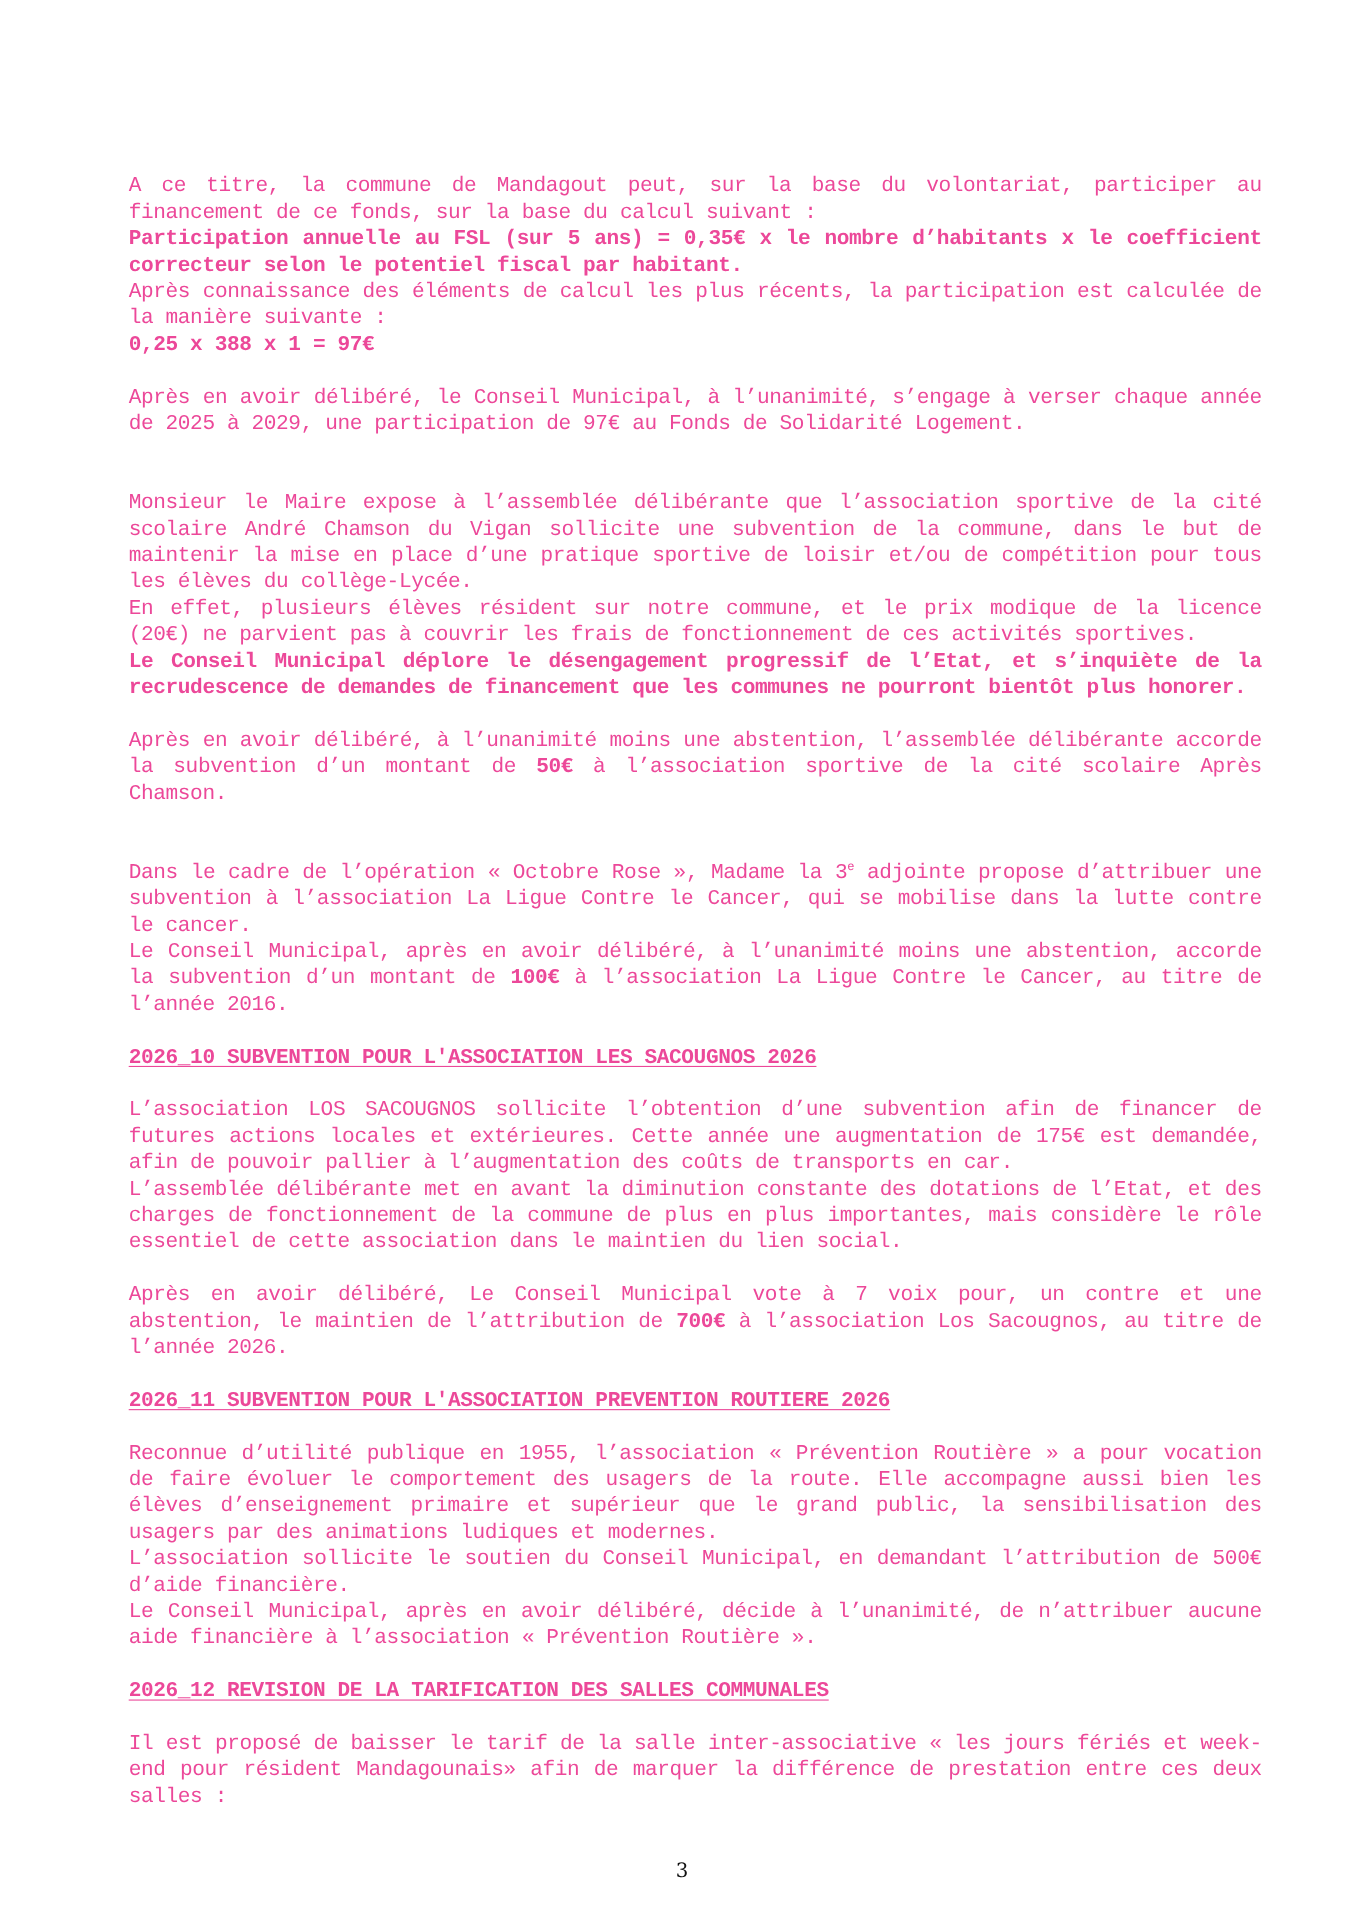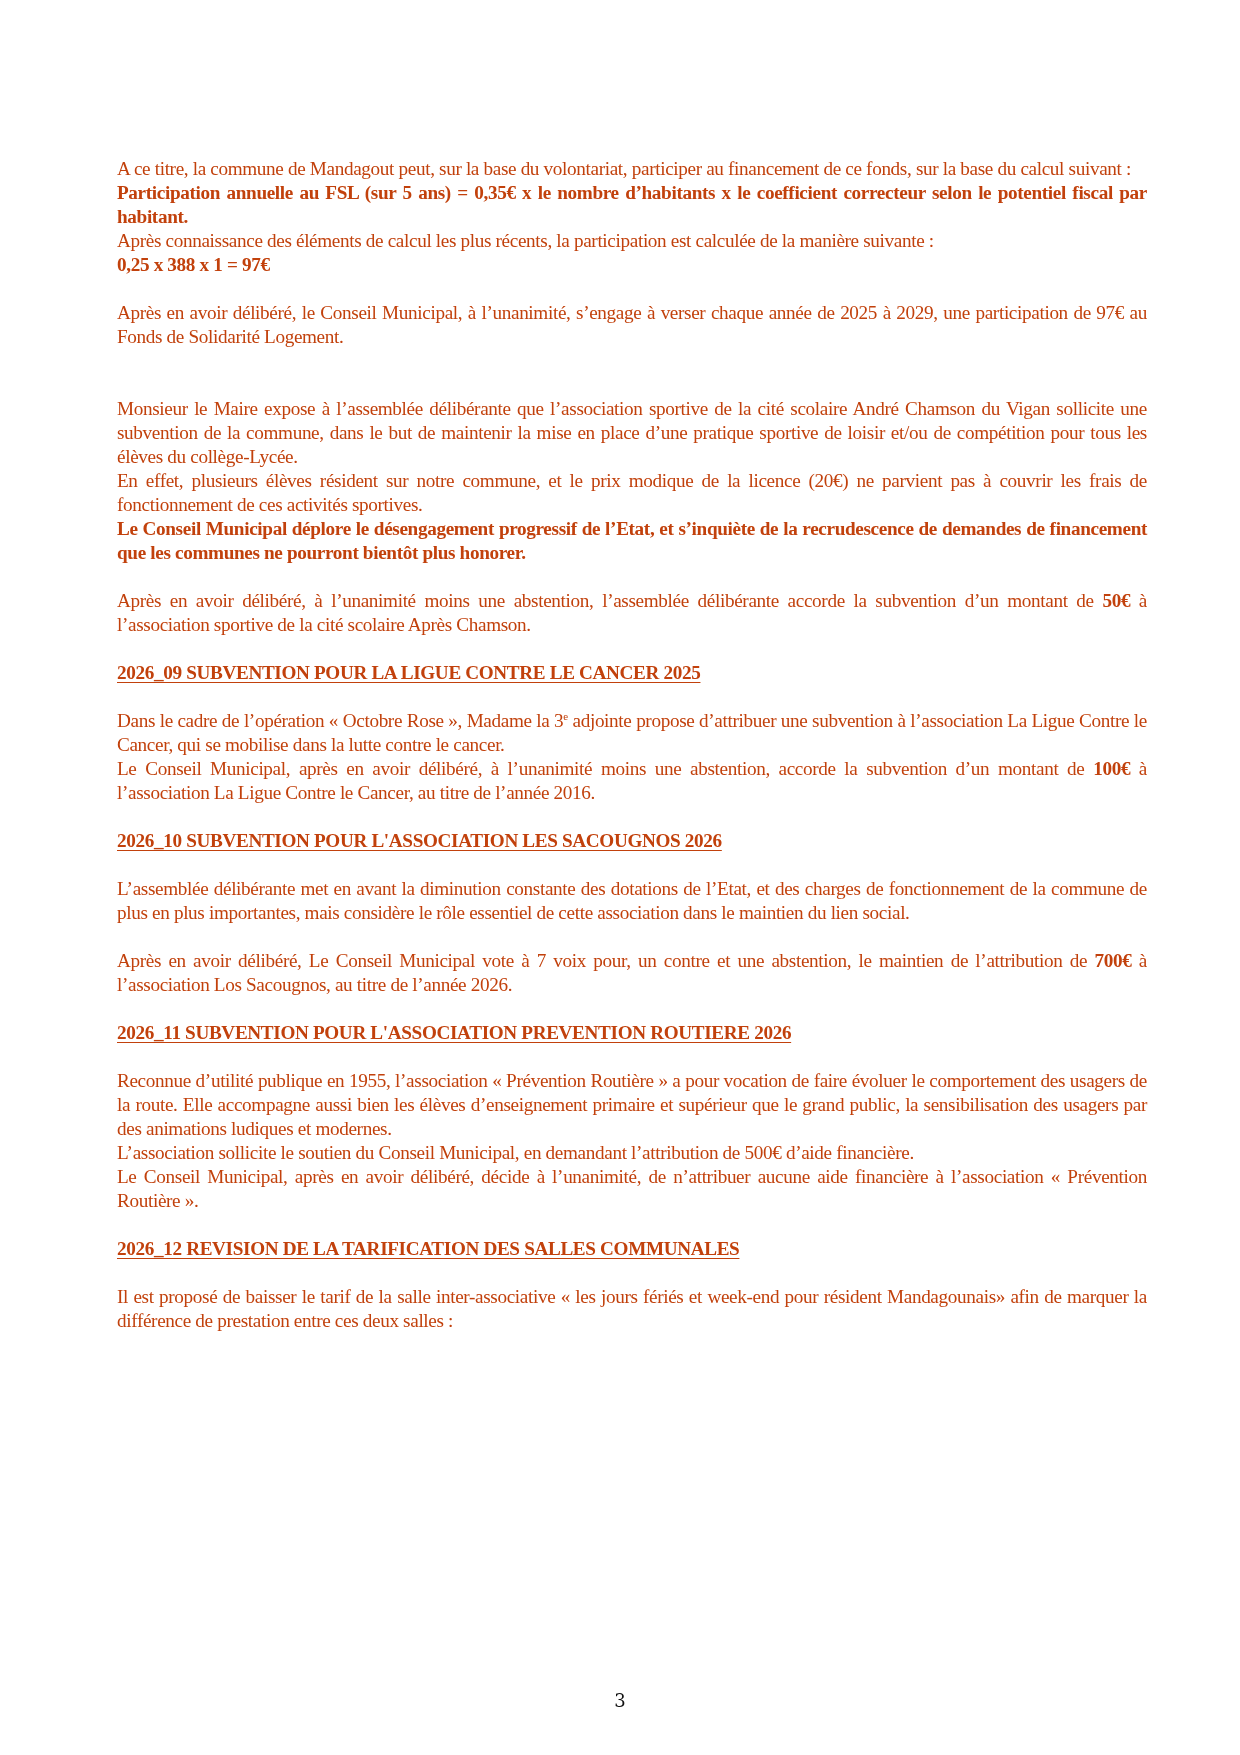--- a/index.html
+++ b/index.html
@@ -2,24 +2,24 @@
 <html><head>
 <meta charset="utf-8">
 <style>
   html, body { margin: 0; padding: 0; background: #ffffff; }
   body { width: 1240px; height: 1755px; position: relative; overflow: hidden; }
   .page {
     position: absolute;
     left: 117px;
     top: 157px;
     width: 1030px;
-    font-family: Liberation Serif, serif;
+    font-family: Liberation Mono, monospace;
     font-size: 19.2px;
     line-height: 24px;
-    color: #c2410c;
+    color: #ec4899;
     letter-spacing: -0.35px;
   }
   .page p { margin: 0; text-align: justify; }
   .bold { font-weight: bold; }
   .center { text-align: left; }
   .gap { height: 24px; }
   .heading {
     font-weight: bold;
     text-decoration: underline;
     text-underline-offset: 3px;
@@ -51,28 +51,28 @@
   <div class="gap"></div>
 
   <div class="gap"></div>
   <p>Monsieur le Maire expose à l’assemblée délibérante que l’association sportive de la cité scolaire André Chamson du Vigan sollicite une subvention de la commune, dans le but de maintenir la mise en place d’une pratique sportive de loisir et/ou de compétition pour tous les élèves du collège-Lycée.</p>
   <p>En effet, plusieurs élèves résident sur notre commune, et le prix modique de la licence (20€) ne parvient pas à couvrir les frais de fonctionnement de ces activités sportives.</p>
   <p class="bold">Le Conseil Municipal déplore le désengagement progressif de l’Etat, et s’inquiète de la recrudescence de demandes de financement que les communes ne pourront bientôt plus honorer.</p>
   <div class="gap"></div>
   <p><span>Après en avoir délibéré, à l’unanimité moins une abstention, l’assemblée délibérante accorde la subvention d’un montant de </span><span class="amt">50€</span><span> à l’association sportive de la cité scolaire Après Chamson.</span></p>
   <div class="gap"></div>
 
-  <p class="heading">2026_09 SUBVENTION POUR LA LIGUE CONTRE LE CANCER 2025</p>
   <div class="gap"></div>
   <p><span>Dans le cadre de l’opération « Octobre Rose », Madame la 3</span><sup>e</sup><span> adjointe propose d’attribuer une subvention à l’association La Ligue Contre le Cancer, qui se mobilise dans la lutte contre le cancer.</span></p>
   <p><span>Le Conseil Municipal, après en avoir délibéré, à l’unanimité moins une abstention, accorde la subvention d’un montant de </span><span class="amt">100€</span><span> à l’association La Ligue Contre le Cancer, au titre de l’année 2016.</span></p>
   <div class="gap"></div>
 
   <p class="heading">2026_10 SUBVENTION POUR L'ASSOCIATION LES SACOUGNOS 2026</p>
   <div class="gap"></div>
+  <p>L’association LOS SACOUGNOS sollicite l’obtention d’une subvention afin de financer de futures actions locales et extérieures. Cette année une augmentation de 175€ est demandée, afin de pouvoir pallier à l’augmentation des coûts de transports en car.</p>
   <p>L’assemblée délibérante met en avant la diminution constante des dotations de l’Etat, et des charges de fonctionnement de la commune de plus en plus importantes, mais considère le rôle essentiel de cette association dans le maintien du lien social.</p>
   <div class="gap"></div>
   <p><span>Après en avoir délibéré, Le Conseil Municipal vote à 7 voix pour, un contre et une abstention, le maintien de l’attribution de </span><span class="amt">700€</span><span> à l’association Los Sacougnos, au titre de l’année 2026.</span></p>
   <div class="gap"></div>
 
   <p class="heading">2026_11 SUBVENTION POUR L'ASSOCIATION PREVENTION ROUTIERE 2026</p>
   <div class="gap"></div>
   <p>Reconnue d’utilité publique en 1955, l’association « Prévention Routière » a pour vocation de faire évoluer le comportement des usagers de la route. Elle accompagne aussi bien les élèves d’enseignement primaire et supérieur que le grand public, la sensibilisation des usagers par des animations ludiques et modernes.</p>
   <p>L’association sollicite le soutien du Conseil Municipal, en demandant l’attribution de 500€ d’aide financière.</p>
   <p>Le Conseil Municipal, après en avoir délibéré, décide à l’unanimité, de n’attribuer aucune aide financière à l’association « Prévention Routière ».</p>

